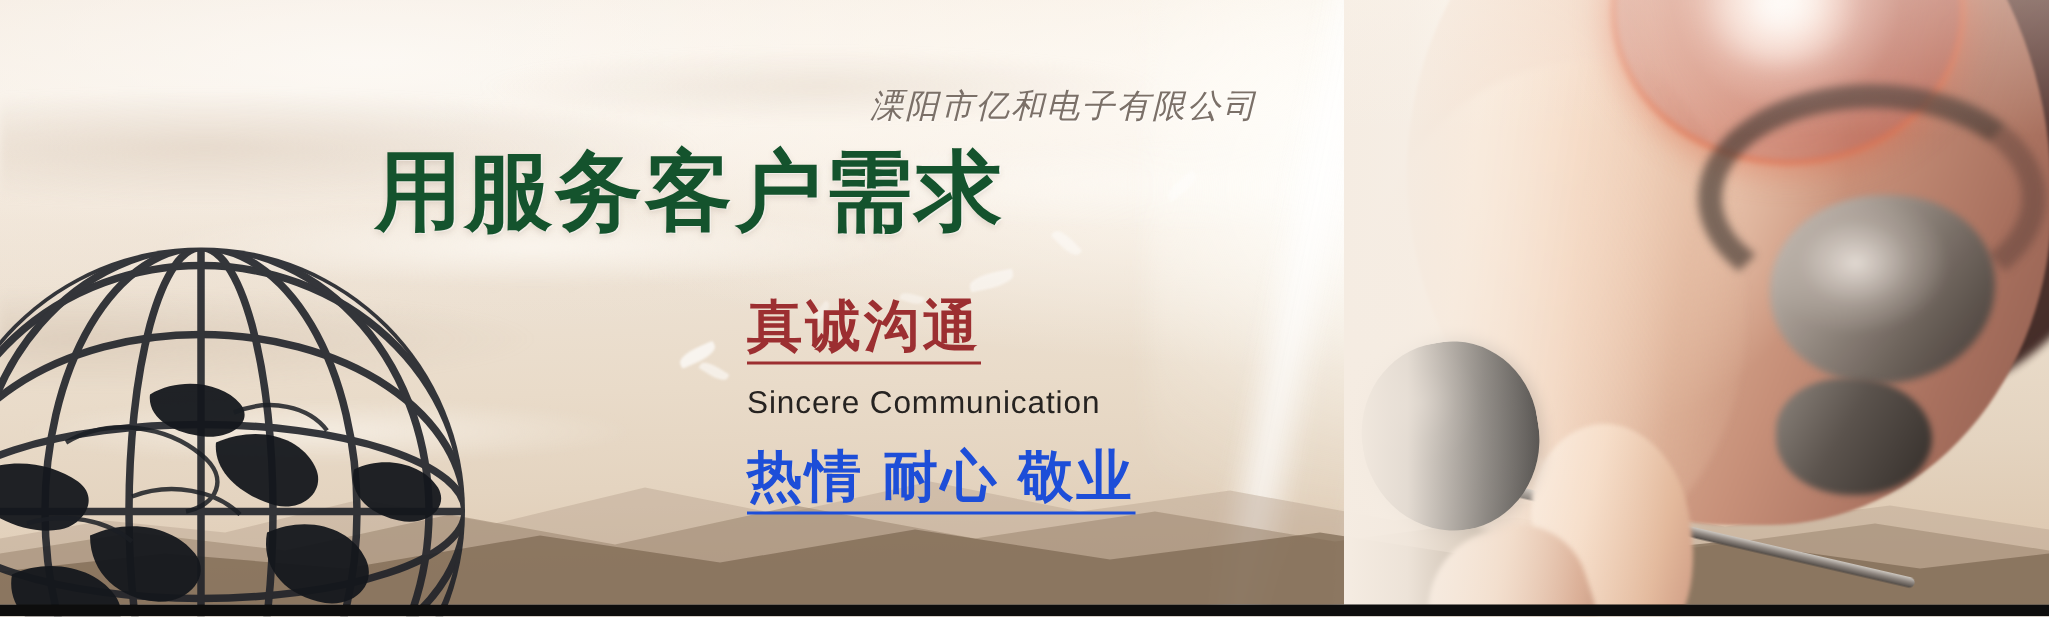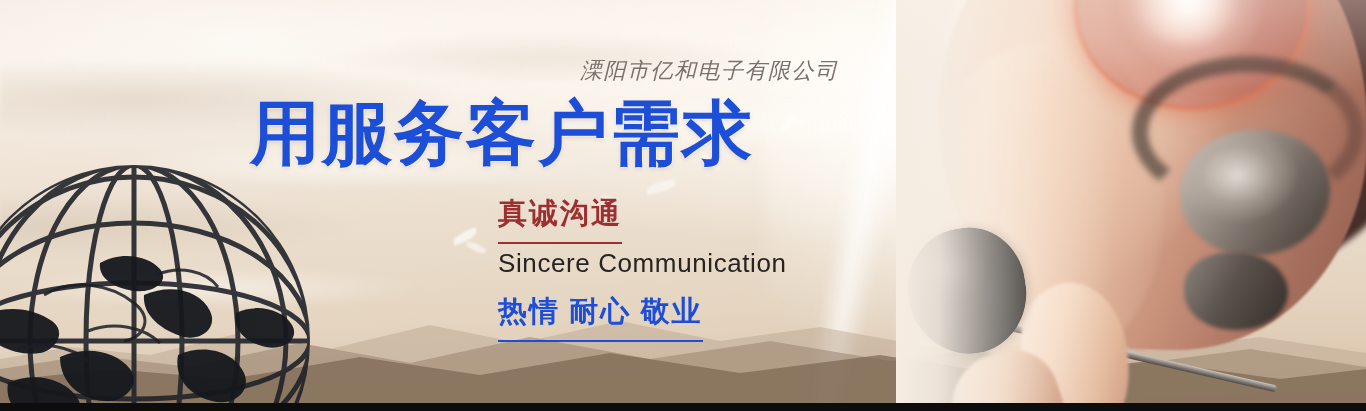--- a/index.html
+++ b/index.html
@@ -359,25 +359,25 @@
   .headline {
     position: absolute;
     left: 250px;
     top: 98px;
     display: flex;
     align-items: center;
     white-space: nowrap;
   }
   .headline-part {
     font-family: "DejaVu Sans", "Liberation Sans", sans-serif;
-    font-size: 70px;
+    font-size: 58px;
     font-weight: bold;
     line-height: 1;
     letter-spacing: 2px;
-    color: #1d4ed8;
+    color: #14532d;
     text-shadow:
       1px 1px 0 rgba(255,255,255,0.45),
       0 2px 4px rgba(120,100,84,0.18);
   }
   .headline-highlight {
     font-family: "DejaVu Sans", "Liberation Sans", sans-serif;
     font-size: 70px;
     font-weight: bold;
     line-height: 1;
     letter-spacing: 2px;
@@ -388,41 +388,41 @@
     display: inline-block;
     box-shadow: 0 2px 5px rgba(110,92,78,0.22);
   }
 
   .slogans {
     position: absolute;
     left: 498px;
     top: 196px;
   }
   .slogan-cn {
-    font-family: Liberation Serif, serif;
-    font-size: 29px;
+    font-family: Liberation Sans, sans-serif;
+    font-size: 37px;
     font-weight: 600;
     line-height: 1.18;
     letter-spacing: 2px;
     white-space: nowrap;
     border-bottom: 2px solid currentColor;
     display: inline-block;
-    padding-bottom: 12px;
+    padding-bottom: 1px;
   }
   .slogan-cn.red   { color: #9c2f31; }
   .slogan-cn.dark  { color: #1d4ed8; text-align: center; }
   .slogan-en {
     font-family: "Liberation Sans", "DejaVu Sans", sans-serif;
-    font-size: 26px;
+    font-size: 21px;
     font-weight: 400;
     letter-spacing: 0.6px;
     color: #262321;
     line-height: 1.25;
     white-space: nowrap;
-    margin-top: 3px;
+    margin-top: 13px;
   }
   .slogan-group-2 { margin-top: 14px; }
 
   
   .bottom-bar {
     position: absolute;
     left: 0;
     right: 0;
     bottom: 0;
     height: 8px;

